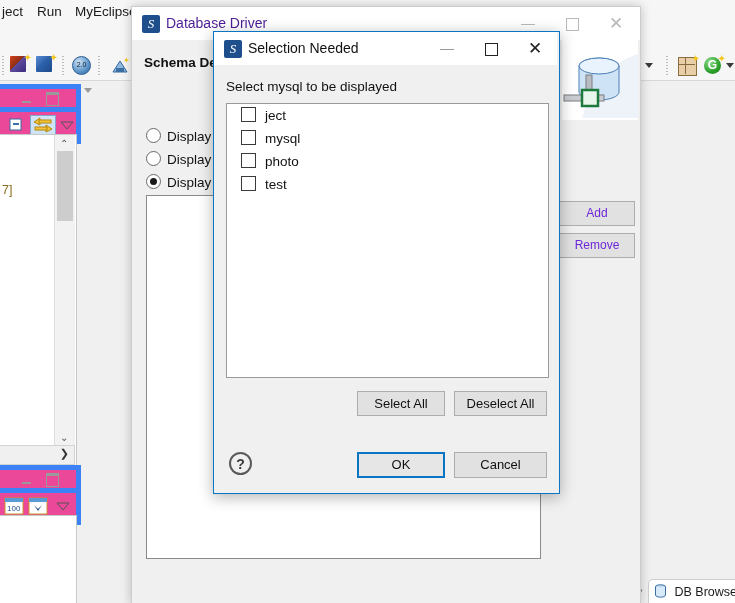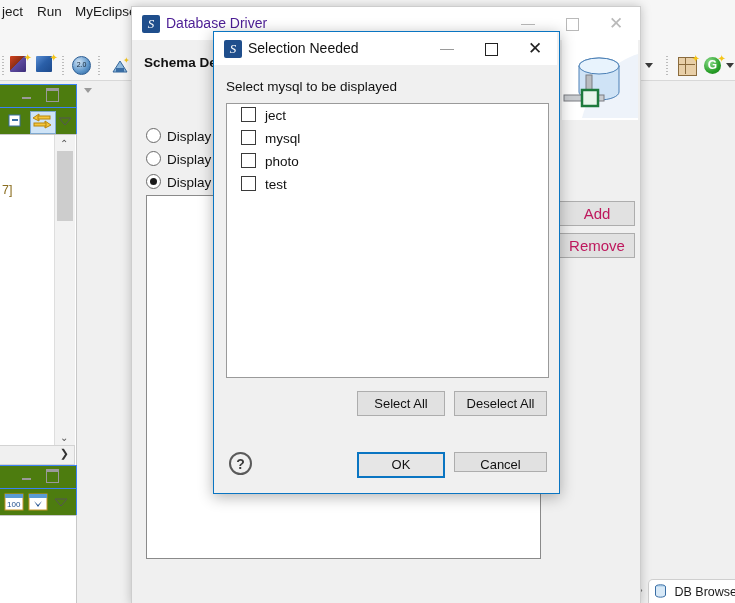--- a/index.html
+++ b/index.html
@@ -39,21 +39,21 @@
   .gridicon:after{content:"";position:absolute;left:0;top:7px;width:17px;height:1px;background:#8a6b3d;}
   .tri-dn{width:0;height:0;border-left:4px solid transparent;border-right:4px solid transparent;
           border-top:5px solid #3a3a3a;}
   .arrow-left,.arrow-right{width:22px;height:16px;}
 
   
   .view-tab{position:absolute;height:22px;background:#fdfdfd;
             border:1px solid #cfcfcf;border-bottom:none;border-radius:4px 4px 0 0;
             font-size:12.5px;color:#103a6b;padding:3px 4px 0 4px;box-sizing:border-box;}
   .view-body{position:absolute;background:#ffffff;border:1px solid #c8c8c8;}
-  .view-toolstrip{position:absolute;background:#4d7c0f;border:1px solid #3b82f6;}
+  .view-toolstrip{position:absolute;background:#ec4899;border:5px solid #3b82f6;text-align:center;}
   .mini-btn{position:absolute;width:18px;height:16px;}
   .mini-min{border:1px solid #9a9a9a;border-width:0 0 2px 0;width:9px;height:6px;}
   .mini-max{border:1px solid #9a9a9a;width:11px;height:10px;border-top-width:3px;}
   .vscroll{position:absolute;background:#f2f2f2;border-left:1px solid #dedede;}
   .vthumb{position:absolute;background:#cdcdcd;}
 
   .hl-btn{position:absolute;background:#cfe4f7;border:1px solid #7fa9d0;}
 
   
   .bottom-tab{position:absolute;height:24px;background:#fdfdfd;border:1px solid #cfcfcf;
@@ -74,22 +74,22 @@
            color:#fff;font-style:italic;font-family:"Liberation Serif",serif;
            font-size:13px;text-align:center;line-height:18px;}
 
   .sect-head{position:absolute;font-weight:bold;font-size:13.5px;color:#111;}
   .radio-row{position:absolute;font-size:13.5px;color:#111;}
   .radio{display:inline-block;width:13px;height:13px;border:1px solid #6a6a6a;border-radius:50%;
          background:#fff;vertical-align:-2px;margin-right:6px;position:relative;}
   .radio.on:after{content:"";position:absolute;left:3px;top:3px;width:7px;height:7px;
                   border-radius:50%;background:#1b1b1b;}
   .whitebox{position:absolute;background:#fff;border:1px solid #8a8a8a;}
-  .sbtn{position:absolute;background:#e1e1e1;border:1px solid #adadad;font-size:15px;
-        color:#be185d;text-align:center;box-sizing:border-box;}
+  .sbtn{position:absolute;background:#e1e1e1;border:1px solid #adadad;font-size:12px;
+        color:#6d28d9;text-align:center;box-sizing:border-box;}
   .dbcyl{position:absolute;}
 
   
   #seldlg{position:absolute;left:213px;top:31px;width:345px;height:461px;background:#f0f0f0;
           border:1px solid #0a75c2;box-shadow:0 3px 14px rgba(0,0,0,.30);}
   #seldlg .title{position:absolute;left:0;top:0;width:343px;height:33px;background:#fff;}
   #seldlg .title-text{position:absolute;left:34px;top:8px;font-size:14px;color:#111;}
   #seldlg .winbtn .dash{background:#9a9a9a;}
   #seldlg .winbtn .sq{border-color:#222;}
   #seldlg .winbtn .xx{color:#222;}
@@ -341,14 +341,14 @@
     </div>
   </div>
 
   <div class="dbtn" style="left:143px;top:359px;width:88px;height:25px;line-height:23px">Select All</div>
   <div class="dbtn" style="left:240px;top:359px;width:93px;height:25px;line-height:23px">Deselect All</div>
 
   <div class="helpq" style="left:15px;top:420px">
     <span>?</span>
   </div>
   <div class="dbtn focus" style="left:143px;top:420px;width:88px;height:26px;line-height:22px">OK</div>
-  <div class="dbtn" style="left:240px;top:420px;width:93px;height:20px;line-height:24px">Cancel</div>
+  <div class="dbtn" style="left:240px;top:420px;width:93px;height:26px;line-height:24px">Cancel</div>
 </div>
 
 </body></html>

